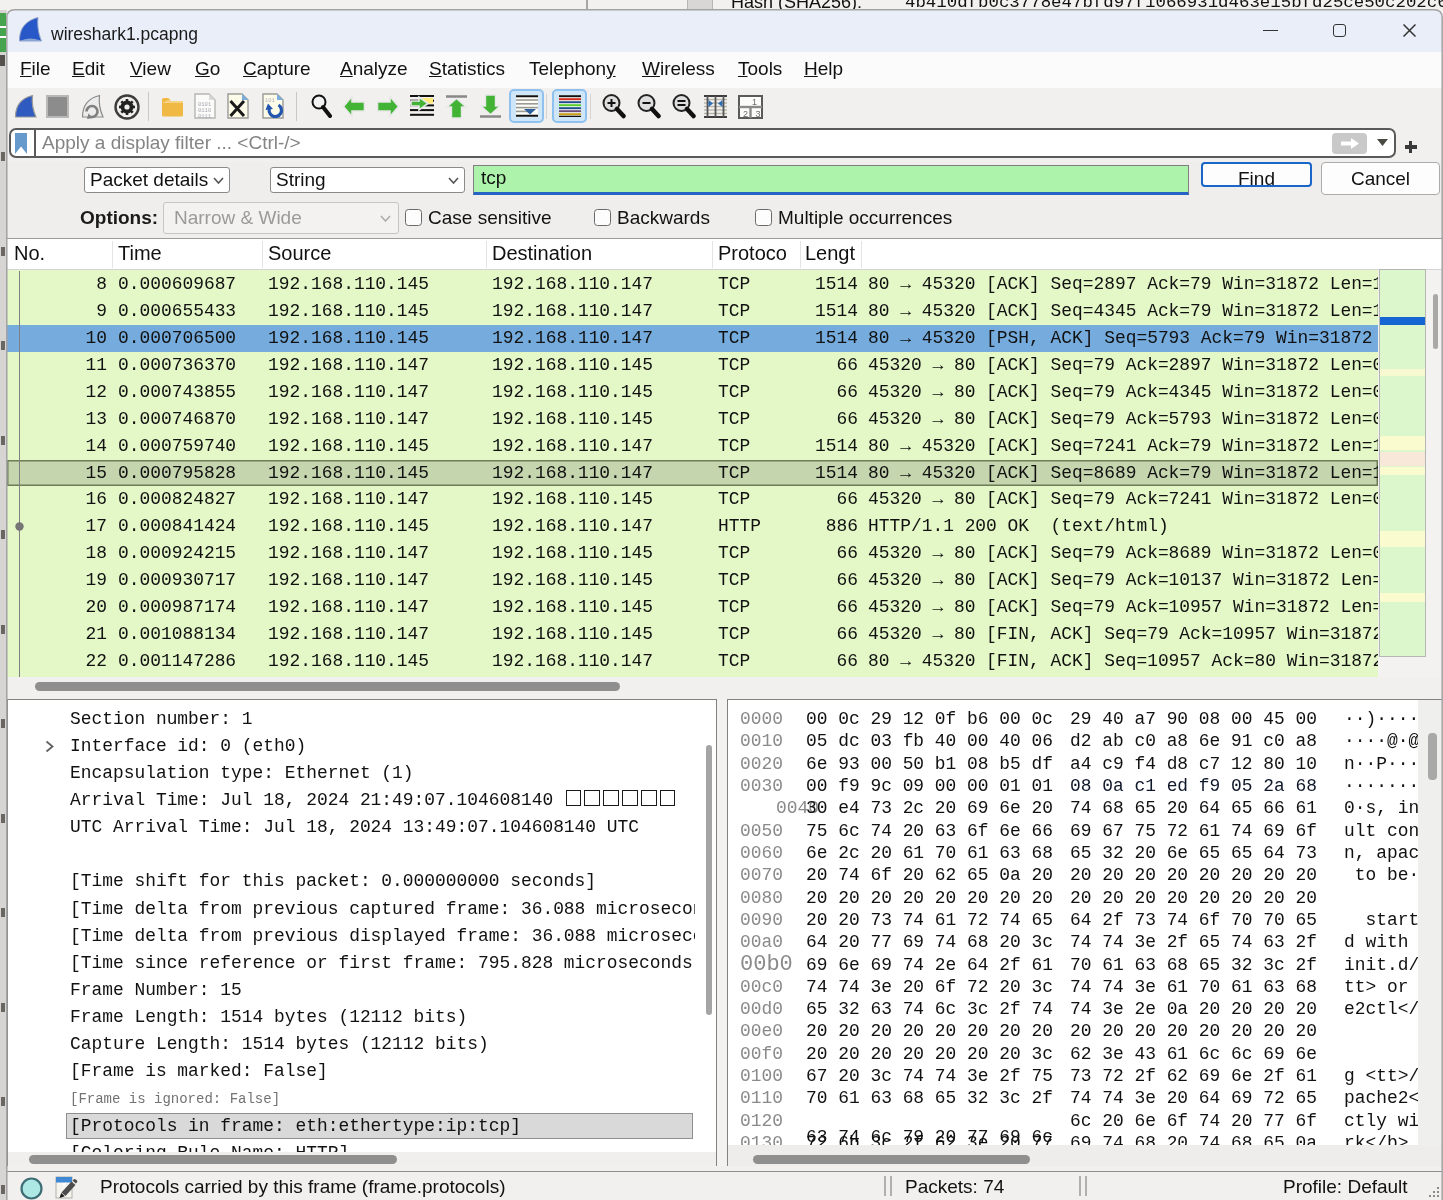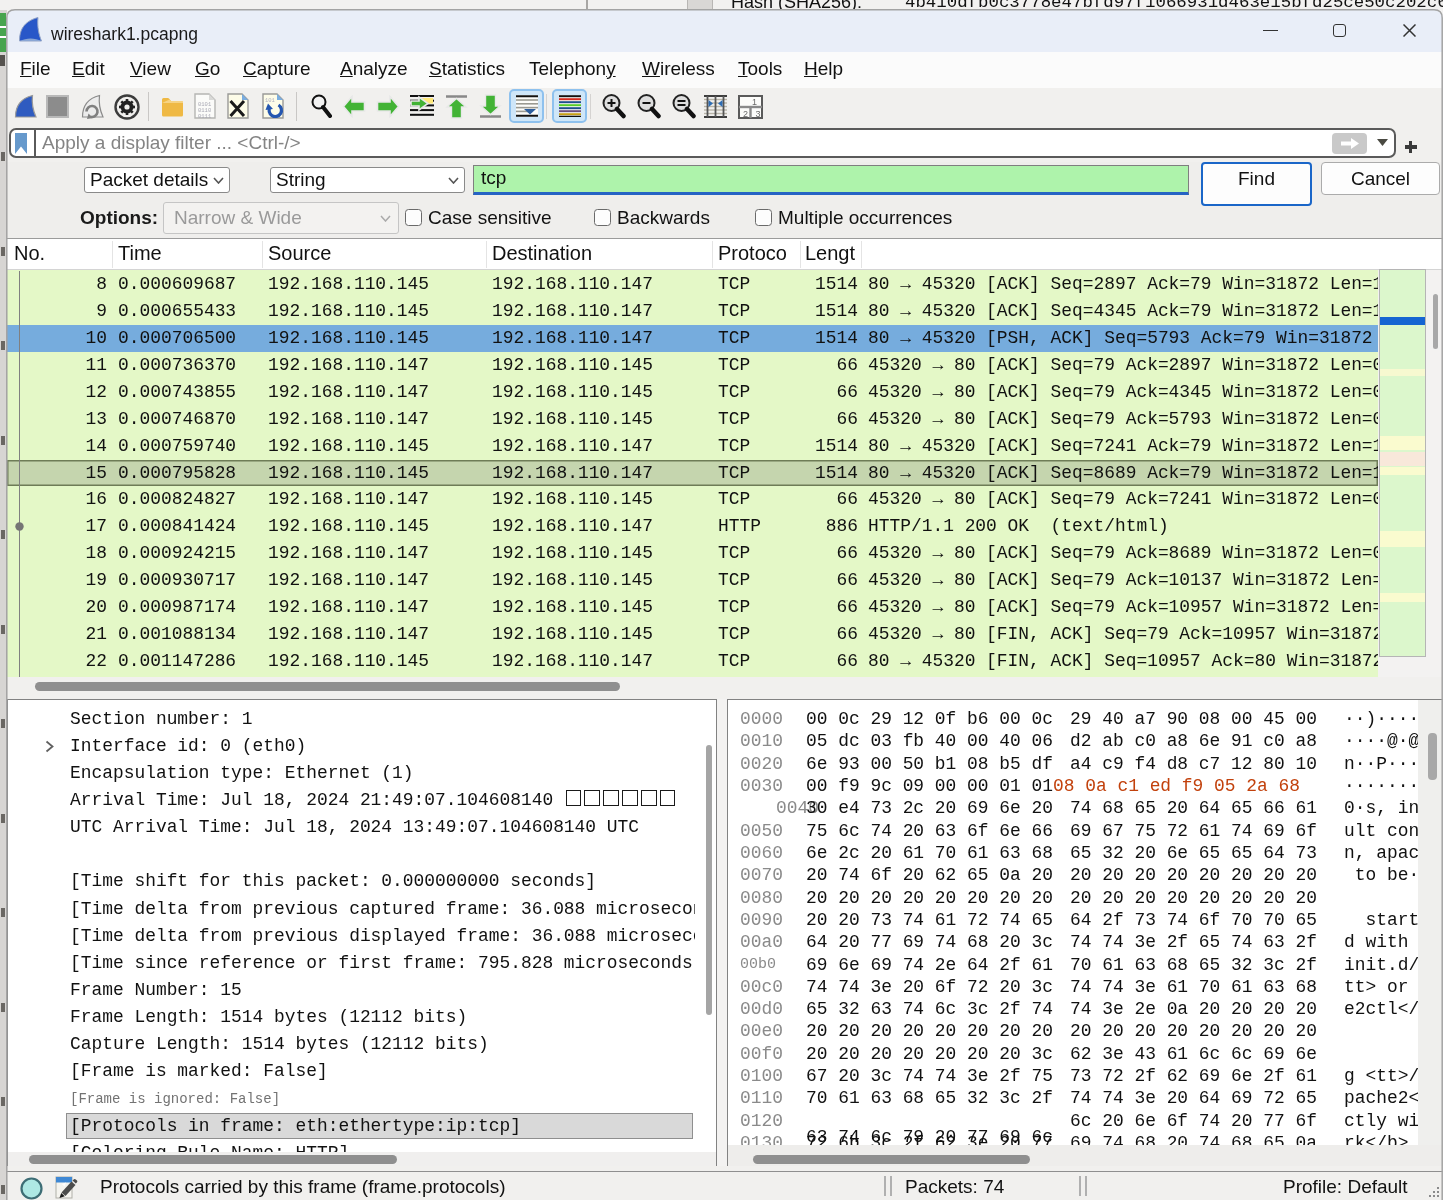--- a/index.html
+++ b/index.html
@@ -228,21 +228,21 @@
   </div>
 <div class="abs" style="left:270px;top:167px;width:195px;height:26px;background:#fff;border:1px solid #8a8a8a;border-radius:3px;">
     <div class="abs" style="left:5px;top:1px;font-size:19px;color:#111;">String</div>
     <svg class="abs" style="left:177px;top:9px;" width="11" height="7" viewBox="0 0 11 7">
       <path d="M1 1 L5.5 6 L10 1" stroke="#555" stroke-width="1.6" fill="none"></path>
     </svg>
   </div>
 <div class="abs" style="left:473px;top:164.5px;width:716px;height:30px;background:#aef3ab;border:1px solid #7f7f7f;border-bottom:3px solid #2663c4;">
     <div class="abs" style="left:7px;top:1.5px;font-size:19px;color:#111;">tcp</div>
   </div>
-<div class="abs" style="left:1201px;top:162px;width:111px;height:44px;background:#fdfdfd;border:2px solid #1a66c8;border-radius:4px;text-align:center;">
+<div class="abs" style="left:1201px;top:162px;width:111px;height:25px;background:#fdfdfd;border:2px solid #1a66c8;border-radius:4px;text-align:center;">
     <div style="font-size:19px;color:#111;margin-top:4px;">Find</div>
   </div>
 <div class="abs" style="left:1321px;top:162px;width:119px;height:33px;background:#fdfdfd;border:1px solid #ababab;border-radius:4px;text-align:center;">
     <div style="font-size:19px;color:#111;margin-top:5px;">Cancel</div>
   </div>
 <div class="abs" style="left:80px;top:207px;font-size:19px;font-weight:bold;color:#1a1a1a;">Options:</div>
 <div class="abs" style="left:163px;top:202px;width:236px;height:32px;background:#f3f2f0;border:1px solid #c5c5c5;border-radius:3px;">
     <div class="abs" style="left:10px;top:3.5px;font-size:19px;color:#9a9a9a;">Narrow &amp; Wide</div>
     <svg class="abs" style="left:216px;top:12px;" width="11" height="7" viewBox="0 0 11 7">
       <path d="M1 1 L5.5 6 L10 1" stroke="#aaa" stroke-width="1.5" fill="none"></path>
@@ -334,21 +334,21 @@
     <div class="abs mono" style="left:12px;top:30.32000000000005px;font-size:17.9px;line-height:22.32px;color:#8a8a8a;">0010</div>
     <div class="abs mono" style="left:78px;top:30.32000000000005px;font-size:17.9px;line-height:22.32px;color:#111;">05 dc 03 fb 40 00 40 06</div>
     <div class="abs mono" style="left:342px;top:30.32000000000005px;font-size:17.9px;line-height:22.32px;color:#111;">d2 ab c0 a8 6e 91 c0 a8</div>
     <div class="abs mono" style="left:616px;top:30.32000000000005px;font-size:17.9px;line-height:22.32px;color:#111;">····@·@· ····n···</div>
     <div class="abs mono" style="left:12px;top:52.639999999999986px;font-size:17.9px;line-height:22.32px;color:#8a8a8a;">0020</div>
     <div class="abs mono" style="left:78px;top:52.639999999999986px;font-size:17.9px;line-height:22.32px;color:#111;">6e 93 00 50 b1 08 b5 df</div>
     <div class="abs mono" style="left:342px;top:52.639999999999986px;font-size:17.9px;line-height:22.32px;color:#111;">a4 c9 f4 d8 c7 12 80 10</div>
     <div class="abs mono" style="left:616px;top:52.639999999999986px;font-size:17.9px;line-height:22.32px;color:#111;">n··P···· ········</div>
     <div class="abs mono" style="left:12px;top:74.96000000000004px;font-size:17.9px;line-height:22.32px;color:#8a8a8a;">0030</div>
     <div class="abs mono" style="left:78px;top:74.96000000000004px;font-size:17.9px;line-height:22.32px;color:#111;">00 f9 9c 09 00 00 01 01</div>
-    <div class="abs mono" style="left:325px;top:74.96000000000004px;font-size:17.9px;line-height:22.32px;color:#c2410c;">08 0a c1 ed f9 05 2a 68</div>
+    <div class="abs mono" style="left:342px;top:74.96000000000004px;font-size:17.9px;line-height:22.32px;color:#0f172a;">08 0a c1 ed f9 05 2a 68</div>
     <div class="abs mono" style="left:616px;top:74.96000000000004px;font-size:17.9px;line-height:22.32px;color:#111;">········ ······*h</div>
     <div class="abs mono" style="left:12px;top:97.27999999999997px;font-size:17.9px;line-height:22.32px;color:#8a8a8a;margin-left:36px;">0040</div>
     <div class="abs mono" style="left:78px;top:97.27999999999997px;font-size:17.9px;line-height:22.32px;color:#111;">30 e4 73 2c 20 69 6e 20</div>
     <div class="abs mono" style="left:342px;top:97.27999999999997px;font-size:17.9px;line-height:22.32px;color:#111;">74 68 65 20 64 65 66 61</div>
     <div class="abs mono" style="left:616px;top:97.27999999999997px;font-size:17.9px;line-height:22.32px;color:#111;">0·s, in  the defa</div>
     <div class="abs mono" style="left:12px;top:119.60000000000002px;font-size:17.9px;line-height:22.32px;color:#8a8a8a;">0050</div>
     <div class="abs mono" style="left:78px;top:119.60000000000002px;font-size:17.9px;line-height:22.32px;color:#111;">75 6c 74 20 63 6f 6e 66</div>
     <div class="abs mono" style="left:342px;top:119.60000000000002px;font-size:17.9px;line-height:22.32px;color:#111;">69 67 75 72 61 74 69 6f</div>
     <div class="abs mono" style="left:616px;top:119.60000000000002px;font-size:17.9px;line-height:22.32px;color:#111;">ult conf iguratio</div>
     <div class="abs mono" style="left:12px;top:141.92000000000007px;font-size:17.9px;line-height:22.32px;color:#8a8a8a;">0060</div>
@@ -364,21 +364,21 @@
     <div class="abs mono" style="left:342px;top:186.55999999999995px;font-size:17.9px;line-height:22.32px;color:#111;">20 20 20 20 20 20 20 20</div>
     <div class="abs mono" style="left:616px;top:186.55999999999995px;font-size:17.9px;line-height:22.32px;color:#111;">                 </div>
     <div class="abs mono" style="left:12px;top:208.88px;font-size:17.9px;line-height:22.32px;color:#8a8a8a;">0090</div>
     <div class="abs mono" style="left:78px;top:208.88px;font-size:17.9px;line-height:22.32px;color:#111;">20 20 73 74 61 72 74 65</div>
     <div class="abs mono" style="left:342px;top:208.88px;font-size:17.9px;line-height:22.32px;color:#111;">64 2f 73 74 6f 70 70 65</div>
     <div class="abs mono" style="left:616px;top:208.88px;font-size:17.9px;line-height:22.32px;color:#111;">  starte d/stoppe</div>
     <div class="abs mono" style="left:12px;top:231.20000000000005px;font-size:17.9px;line-height:22.32px;color:#8a8a8a;">00a0</div>
     <div class="abs mono" style="left:78px;top:231.20000000000005px;font-size:17.9px;line-height:22.32px;color:#111;">64 20 77 69 74 68 20 3c</div>
     <div class="abs mono" style="left:342px;top:231.20000000000005px;font-size:17.9px;line-height:22.32px;color:#111;">74 74 3e 2f 65 74 63 2f</div>
     <div class="abs mono" style="left:616px;top:231.20000000000005px;font-size:17.9px;line-height:22.32px;color:#111;">d with &lt; tt&gt;/etc/</div>
-    <div class="abs mono" style="left:12px;top:253.51999999999998px;font-size:15px;line-height:22.32px;color:#8a8a8a;">00b0</div>
+    <div class="abs mono" style="left:12px;top:253.51999999999998px;font-size:22px;line-height:22.32px;color:#8a8a8a;">00b0</div>
     <div class="abs mono" style="left:78px;top:253.51999999999998px;font-size:17.9px;line-height:22.32px;color:#111;">69 6e 69 74 2e 64 2f 61</div>
     <div class="abs mono" style="left:342px;top:253.51999999999998px;font-size:17.9px;line-height:22.32px;color:#111;">70 61 63 68 65 32 3c 2f</div>
     <div class="abs mono" style="left:616px;top:253.51999999999998px;font-size:17.9px;line-height:22.32px;color:#111;">init.d/a pache2&lt;/</div>
     <div class="abs mono" style="left:12px;top:275.84000000000003px;font-size:17.9px;line-height:22.32px;color:#8a8a8a;">00c0</div>
     <div class="abs mono" style="left:78px;top:275.84000000000003px;font-size:17.9px;line-height:22.32px;color:#111;">74 74 3e 20 6f 72 20 3c</div>
     <div class="abs mono" style="left:342px;top:275.84000000000003px;font-size:17.9px;line-height:22.32px;color:#111;">74 74 3e 61 70 61 63 68</div>
     <div class="abs mono" style="left:616px;top:275.84000000000003px;font-size:17.9px;line-height:22.32px;color:#111;">tt&gt; or &lt; tt&gt;apach</div>
     <div class="abs mono" style="left:12px;top:298.1600000000001px;font-size:17.9px;line-height:22.32px;color:#8a8a8a;">00d0</div>
     <div class="abs mono" style="left:78px;top:298.1600000000001px;font-size:17.9px;line-height:22.32px;color:#111;">65 32 63 74 6c 3c 2f 74</div>
     <div class="abs mono" style="left:342px;top:298.1600000000001px;font-size:17.9px;line-height:22.32px;color:#111;">74 3e 2e 0a 20 20 20 20</div>

